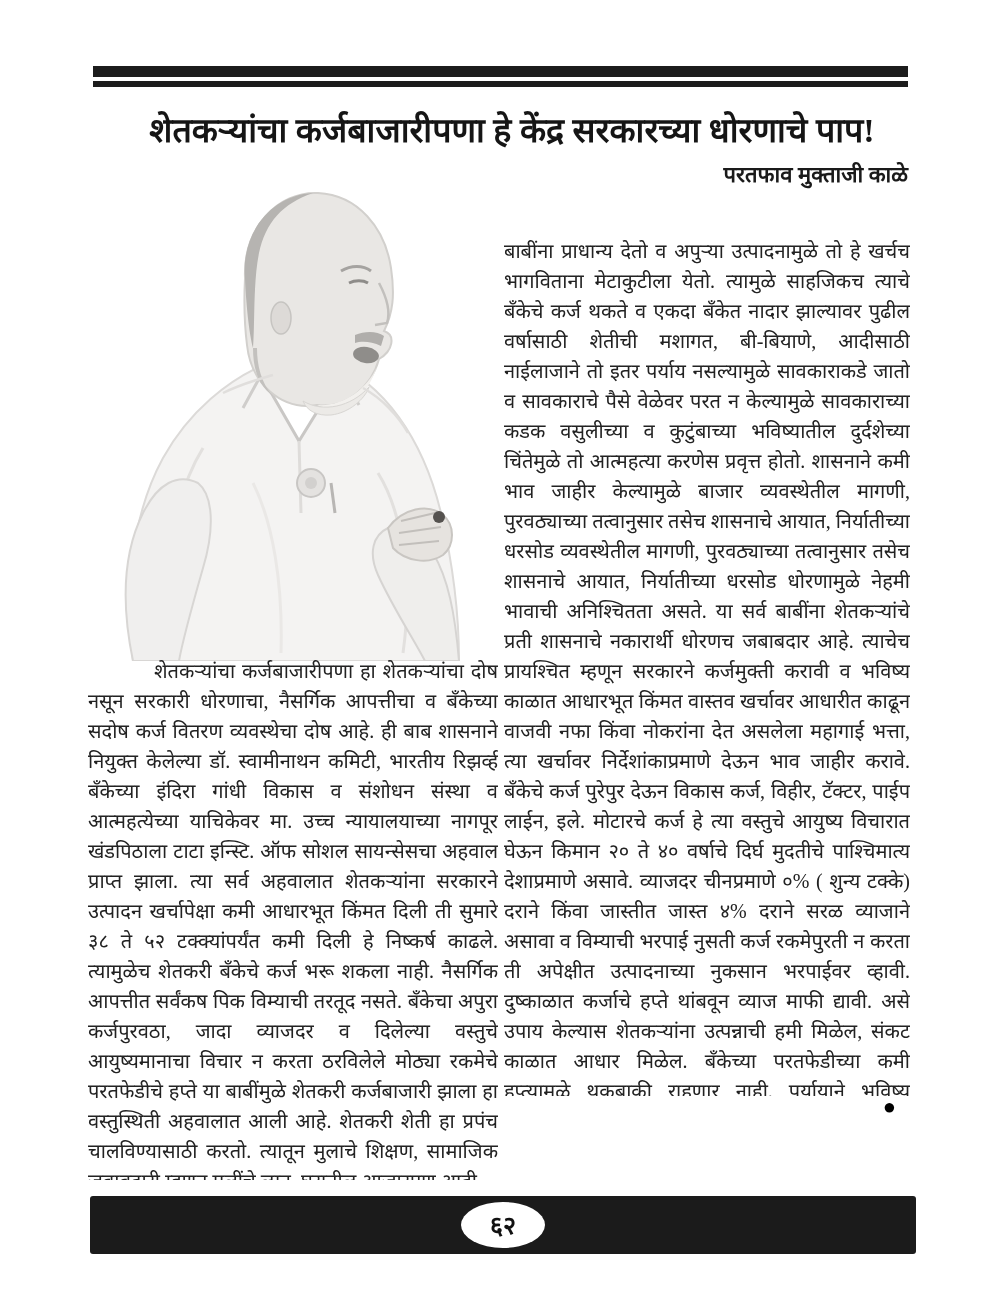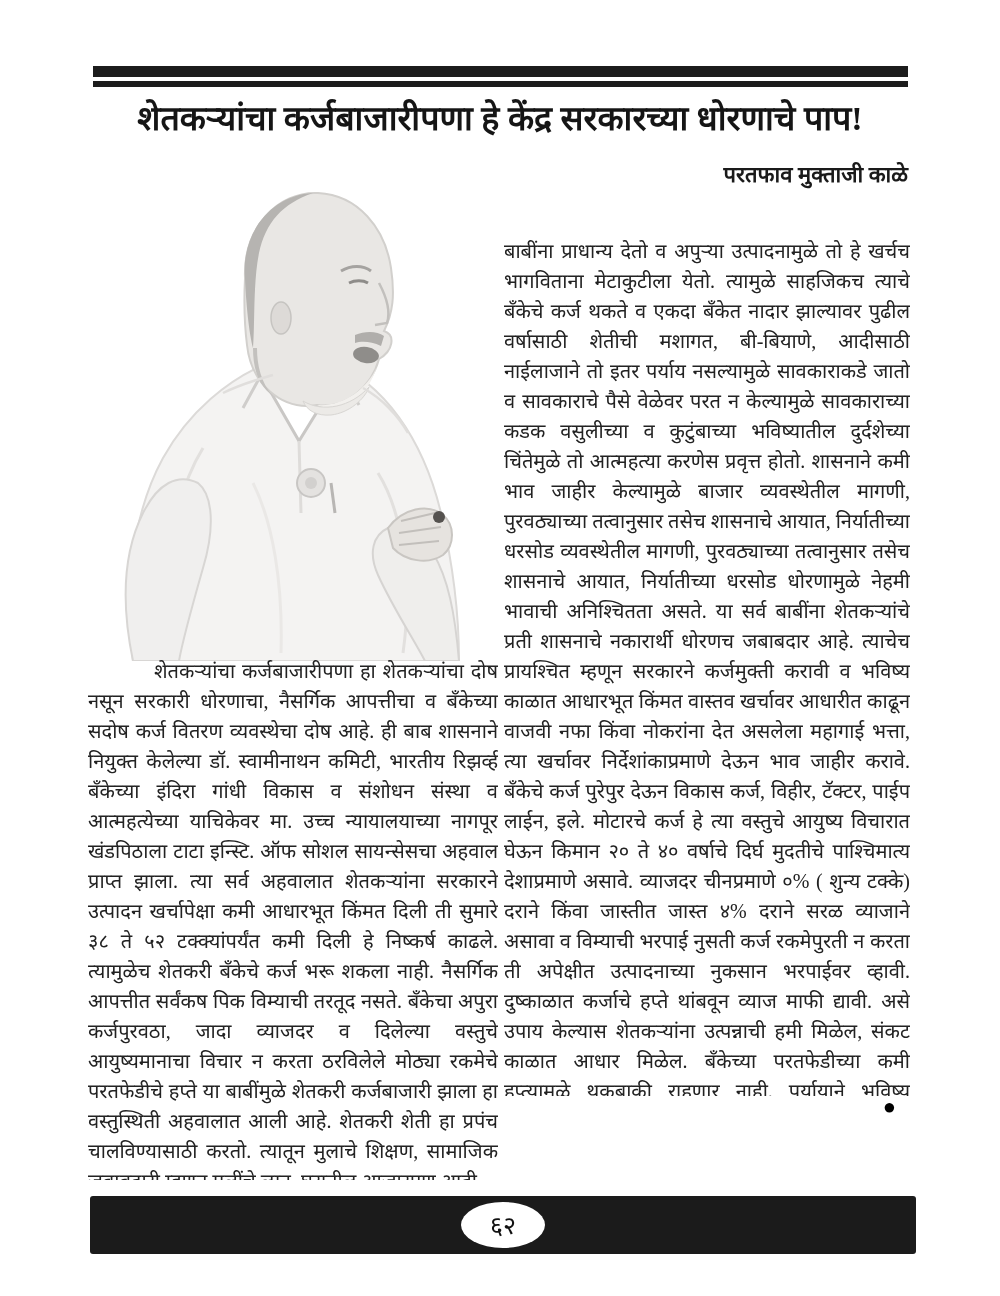--- a/index.html
+++ b/index.html
@@ -12,21 +12,21 @@
     overflow: hidden;
   }
   .page { position: absolute; inset: 0; }
 
   .rule { position: absolute; left: 93px; width: 815px; background: #1c1c1c; }
   .rule-thick { top: 66px; height: 11px; }
   .rule-thin  { top: 81px; height: 6px; }
 
   .title {
     position: absolute; left: 90px; top: 94px; width: 820px;
-    margin: 0; text-align: center;
+    margin: 12px; text-align: center;
     font-size: 34px; font-weight: 700; letter-spacing: 0px;
     white-space: nowrap; color: #151515;
   }
 
   .author {
     position: absolute; left: 500px; top: 158px; width: 408px;
     text-align: right; font-size: 22px; font-weight: 700; color: #1a1a1a;
   }
 
   .photo {
@@ -51,21 +51,21 @@
     position: absolute; left: 90px; top: 1196px; width: 826px; height: 58px;
     background: #1b1b1b; border-radius: 3px;
     display: flex; align-items: center; justify-content: center;
   }
   .page-badge {
     width: 84px; height: 46px; background: #ffffff;
     border-radius: 50%;
     display: flex; align-items: center; justify-content: center;
   }
   .page-badge span {
-    font-size: 25px; font-weight: 400; color: #111;
+    font-size: 25px; font-weight: 700; color: #111;
     transform: translateY(-1px);
   }
 </style>
 </head>
 <body>
 
 <div class="page">
 
   <div class="rule rule-thick"></div>
   <div class="rule rule-thin"></div>

